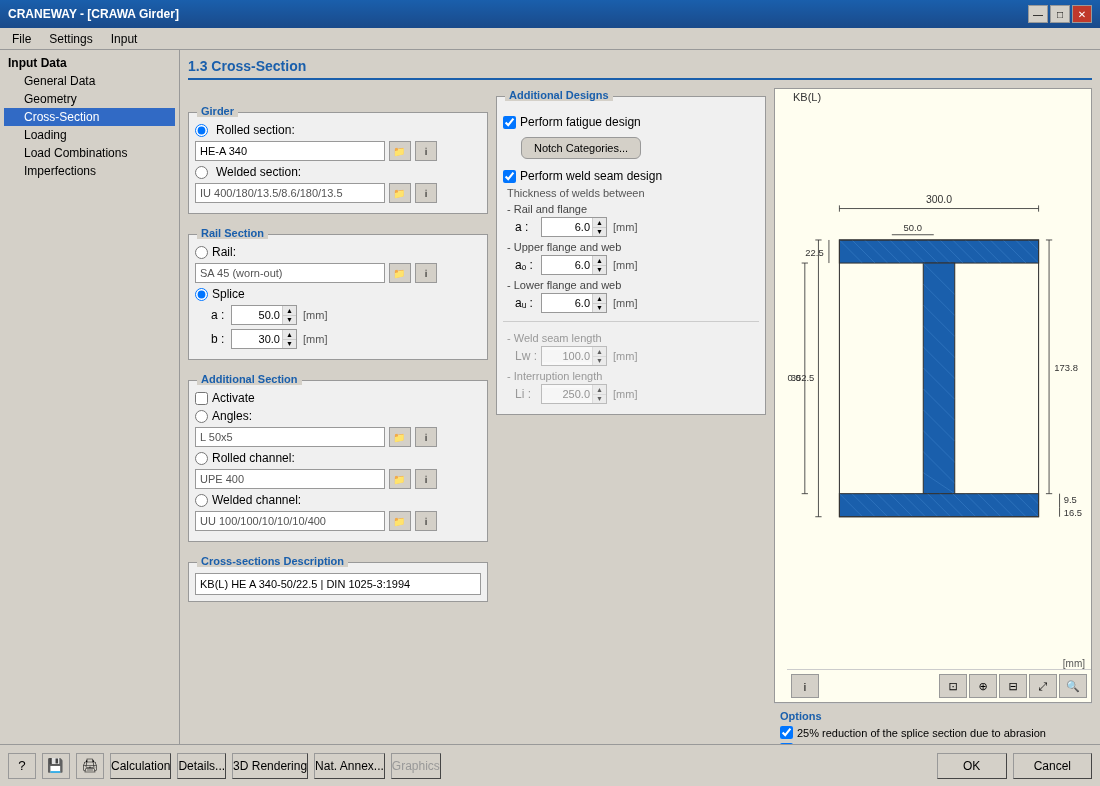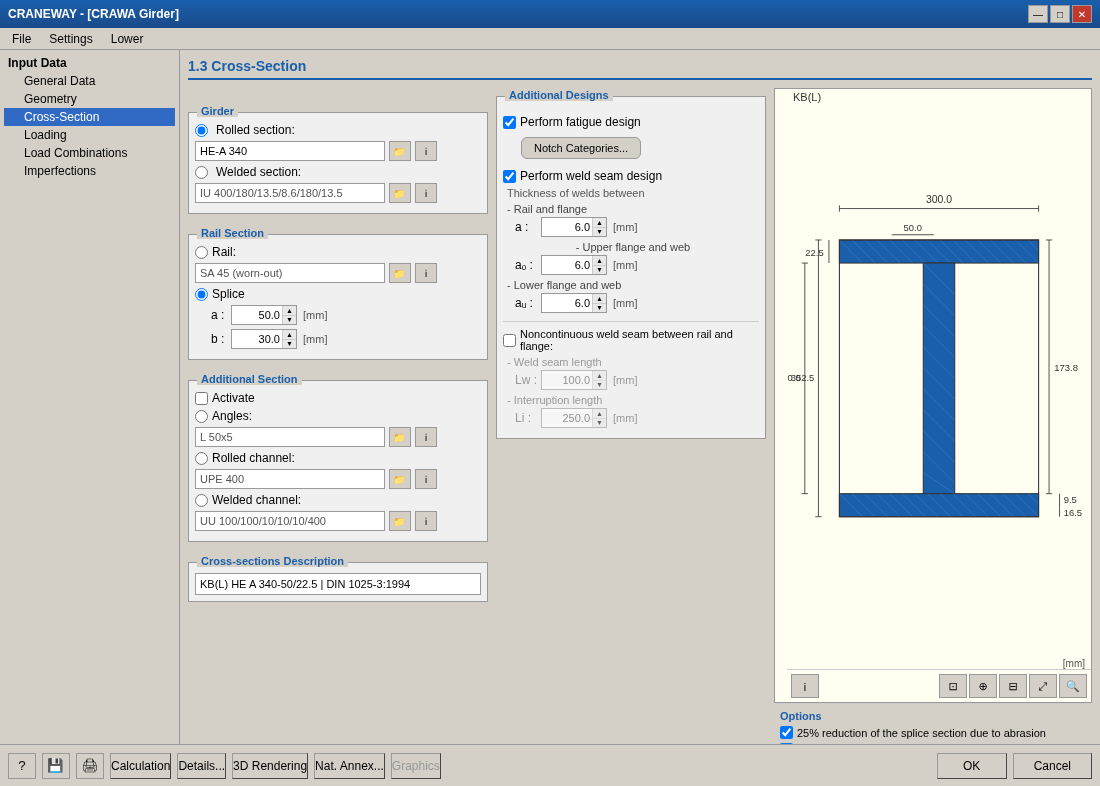--- a/index.html
+++ b/index.html
@@ -103,21 +103,21 @@
   <div class="title-bar-controls">
     <button class="title-btn minimize">—</button>
     <button class="title-btn maximize">□</button>
     <button class="title-btn">✕</button>
   </div>
 </div>
 
 <div class="menu-bar">
   <span class="menu-item">File</span>
   <span class="menu-item">Settings</span>
-  <span class="menu-item">Lower</span>
+  <span class="menu-item">Input</span>
 </div>
 
 <div class="main-container">
 
   <div class="sidebar">
     <div class="sidebar-group">Input Data</div>
     <div class="sidebar-item">General Data</div>
     <div class="sidebar-item">Geometry</div>
     <div class="sidebar-item active">Cross-Section</div>
     <div class="sidebar-item">Loading</div>
@@ -256,21 +256,21 @@
               <span style="width:22px;">a :</span>
               <div class="spin-wrap">
                 <input class="spin-val" type="text" value="6.0" style="">
                 <div class="spin-arrows">
                   <button class="spin-up">▲</button>
                   <button class="spin-down">▼</button>
                 </div>
               </div>
               <span class="mm-label">[mm]</span>
             </div>
-            <div class="sub-label" style="margin-left:4px;margin-top:4px;text-align:center;">- Upper flange and web</div>
+            <div class="sub-label" style="margin-left:4px;margin-top:4px;">- Upper flange and web</div>
             <div class="form-row" style="margin-left:12px;">
               <span style="width:22px;">aₒ :</span>
               <div class="spin-wrap">
                 <input class="spin-val" type="text" value="6.0" style="">
                 <div class="spin-arrows">
                   <button class="spin-up">▲</button>
                   <button class="spin-down">▼</button>
                 </div>
               </div>
               <span class="mm-label">[mm]</span>
@@ -282,24 +282,20 @@
                 <input class="spin-val" type="text" value="6.0" style="">
                 <div class="spin-arrows">
                   <button class="spin-up">▲</button>
                   <button class="spin-down">▼</button>
                 </div>
               </div>
               <span class="mm-label">[mm]</span>
             </div>
           </div>
           <div style="margin-top:8px;border-top:1px solid #ccc;padding-top:6px;">
-            <div class="checkbox-row">
-              <input type="checkbox" style="">
-              <span style="font-size:11px;">Noncontinuous weld seam between rail and flange:</span>
-            </div>
             <div class="sub-label" style="margin-left:4px;margin-top:4px;color:#999;">- Weld seam length</div>
             <div class="form-row" style="margin-left:12px;">
               <span style="width:22px;color:#999;">Lw :</span>
               <div class="spin-wrap" style="opacity:0.6;">
                 <input class="spin-val" type="text" value="100.0" disabled="" style="">
                 <div class="spin-arrows">
                   <button class="spin-up">▲</button>
                   <button class="spin-down">▼</button>
                 </div>
               </div>

